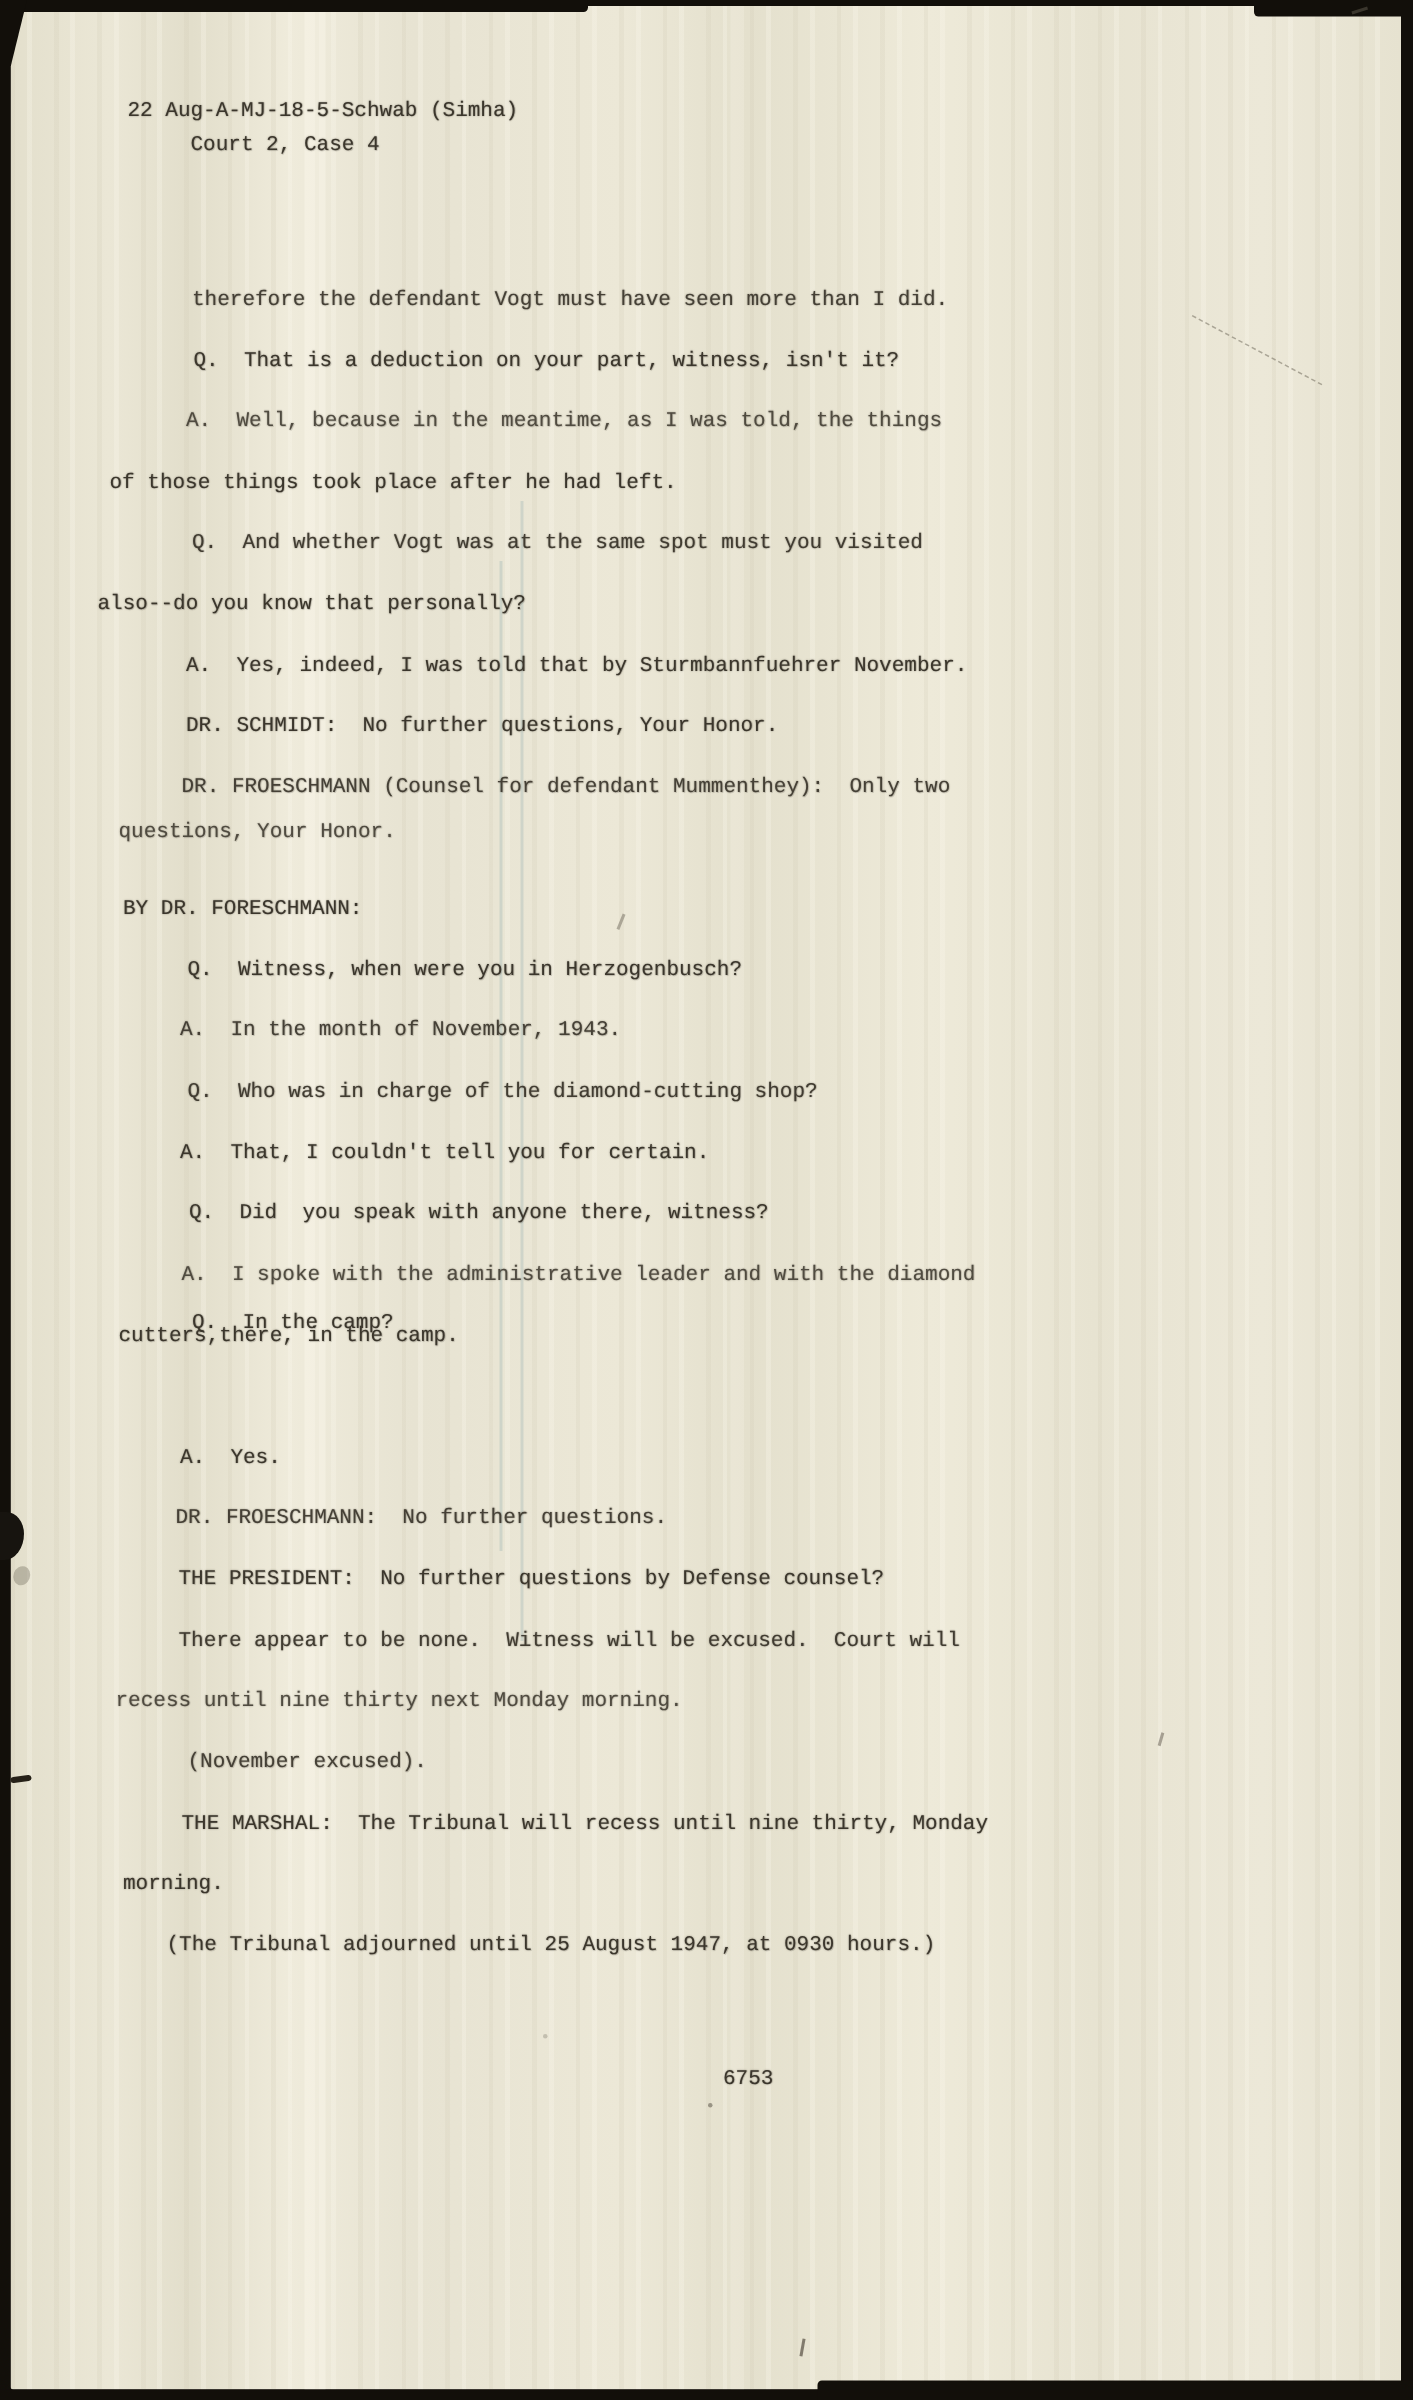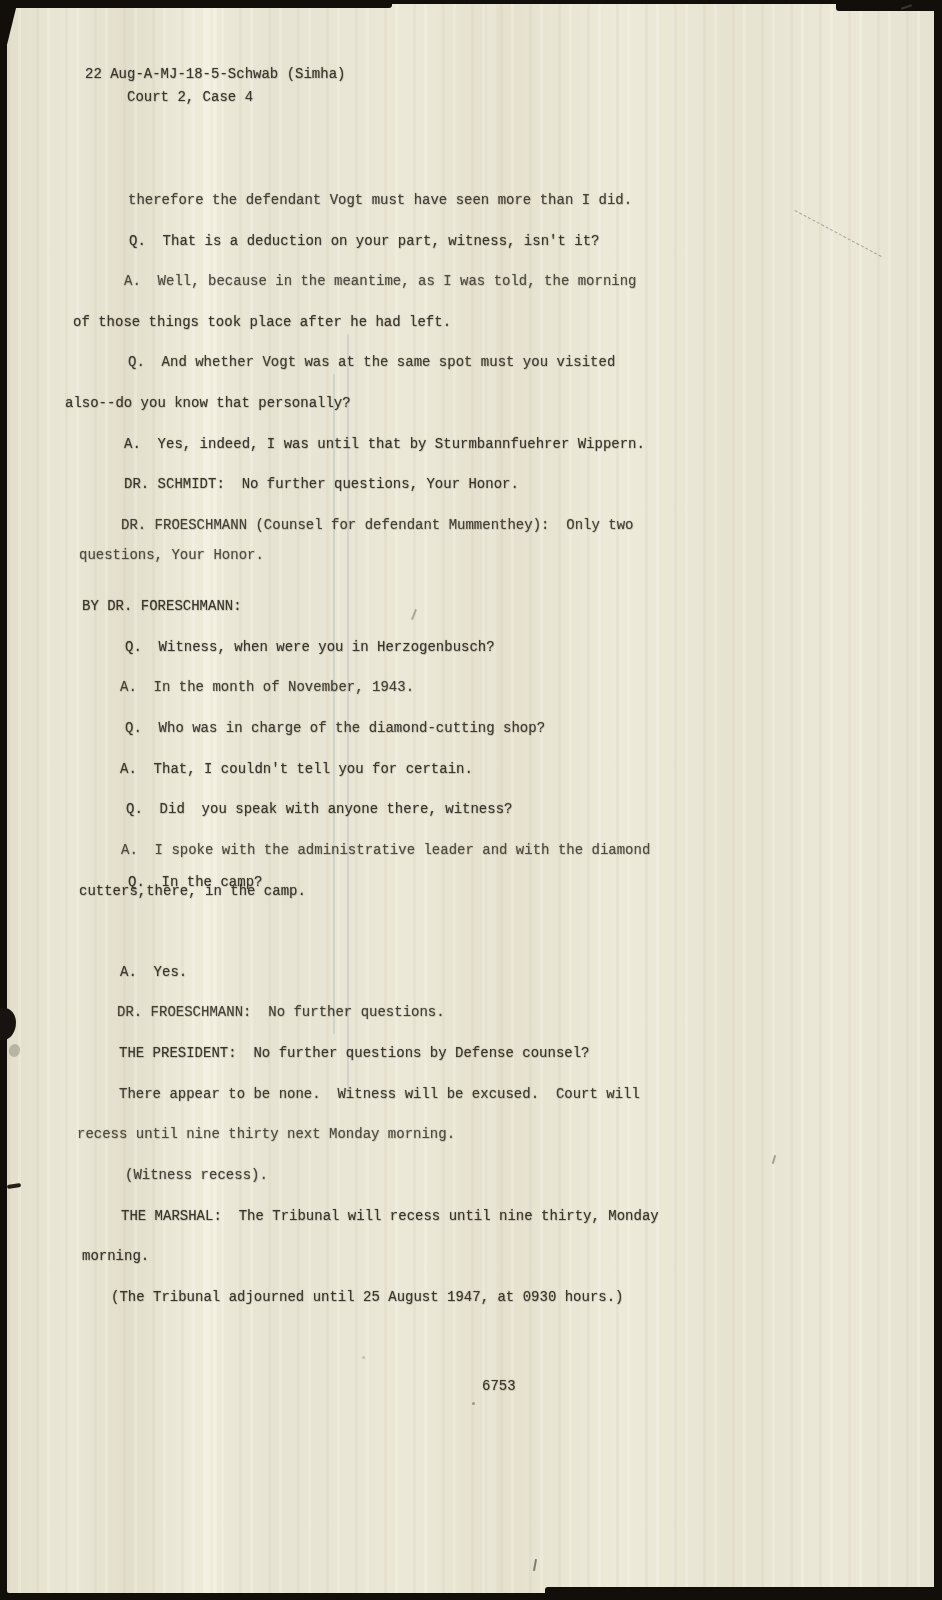--- a/index.html
+++ b/index.html
@@ -84,43 +84,43 @@
     <div class="streak-soft s2"></div>
     <div class="streak-blue b1"></div>
     <div class="streak-blue b2"></div>
 
     <div class="ink">
       <div class="hblock" style="left:78px;top:59px;"><span>22 Aug-A-MJ-18-5-Schwab (Simha)</span><br><span>     Court 2, Case 4</span></div>
 
       <div>
           <div class="tline" style="left: 79px; top: 186px;">     therefore the defendant Vogt must have seen more than I did.</div>
           <div class="tline" style="left: 80px; top: 226.62px;">     Q.  That is a deduction on your part, witness, isn't it?</div>
-          <div class="tline" style="left: 75px; top: 267.24px;">     A.  Well, because in the meantime, as I was told, the morning</div>
+          <div class="tline" style="left: 75px; top: 267.24px;">     A.  Well, because in the meantime, as I was told, the things</div>
           <div class="tline" style="left: 66px; top: 307.86px;">of those things took place after he had left.</div>
           <div class="tline" style="left: 79px; top: 348.48px;">     Q.  And whether Vogt was at the same spot must you visited</div>
           <div class="tline" style="left: 58px; top: 389.1px;">also--do you know that personally?</div>
-          <div class="tline" style="left: 75px; top: 429.72px;">     A.  Yes, indeed, I was until that by Sturmbannfuehrer Wippern.</div>
+          <div class="tline" style="left: 75px; top: 429.72px;">     A.  Yes, indeed, I was told that by Sturmbannfuehrer November.</div>
           <div class="tline" style="left: 75px; top: 470.34px;">     DR. SCHMIDT:  No further questions, Your Honor.</div>
           <div class="tline" style="left: 72px; top: 510.96px;">     DR. FROESCHMANN (Counsel for defendant Mummenthey):  Only two</div>
           <div class="tline" style="left: 72px; top: 541px;">questions, Your Honor.</div>
           <div class="tline" style="left: 75px; top: 592.2px;">BY DR. FORESCHMANN:</div>
           <div class="tline" style="left: 76px; top: 632.82px;">     Q.  Witness, when were you in Herzogenbusch?</div>
           <div class="tline" style="left: 71px; top: 673.44px;">     A.  In the month of November, 1943.</div>
           <div class="tline" style="left: 76px; top: 714.06px;">     Q.  Who was in charge of the diamond-cutting shop?</div>
           <div class="tline" style="left: 71px; top: 754.68px;">     A.  That, I couldn't tell you for certain.</div>
           <div class="tline" style="left: 77px; top: 795.3px;">     Q.  Did  you speak with anyone there, witness?</div>
           <div class="tline" style="left: 72px; top: 835.92px;">     A.  I spoke with the administrative leader and with the diamond</div>
           <div class="tline" style="left: 72px; top: 876.54px;">cutters,there, in the camp.</div>
           <div class="tline" style="left: 79px; top: 868px;">     Q.  In the camp?</div>
           <div class="tline" style="left: 71px; top: 957.78px;">     A.  Yes.</div>
           <div class="tline" style="left: 68px; top: 998.4px;">     DR. FROESCHMANN:  No further questions.</div>
           <div class="tline" style="left: 70px; top: 1039.02px;">     THE PRESIDENT:  No further questions by Defense counsel?</div>
           <div class="tline" style="left: 70px; top: 1079.64px;">     There appear to be none.  Witness will be excused.  Court will</div>
           <div class="tline" style="left: 70px; top: 1120.26px;">recess until nine thirty next Monday morning.</div>
-          <div class="tline" style="left: 76px; top: 1160.88px;">     (Witness recess).</div>
+          <div class="tline" style="left: 76px; top: 1160.88px;">     (November excused).</div>
           <div class="tline" style="left: 72px; top: 1201.5px;">     THE MARSHAL:  The Tribunal will recess until nine thirty, Monday</div>
           <div class="tline" style="left: 75px; top: 1242.12px;">morning.</div>
           <div class="tline" style="left: 62px; top: 1282.74px;">     (The Tribunal adjourned until 25 August 1947, at 0930 hours.)</div>
         </div>
 
       <div class="pagenum" style="left:435px;top:1374px;margin-left:40px;">6753</div>
     </div>
 
     <div class="mark-slash"></div>
     <div class="mark-tick"></div>

